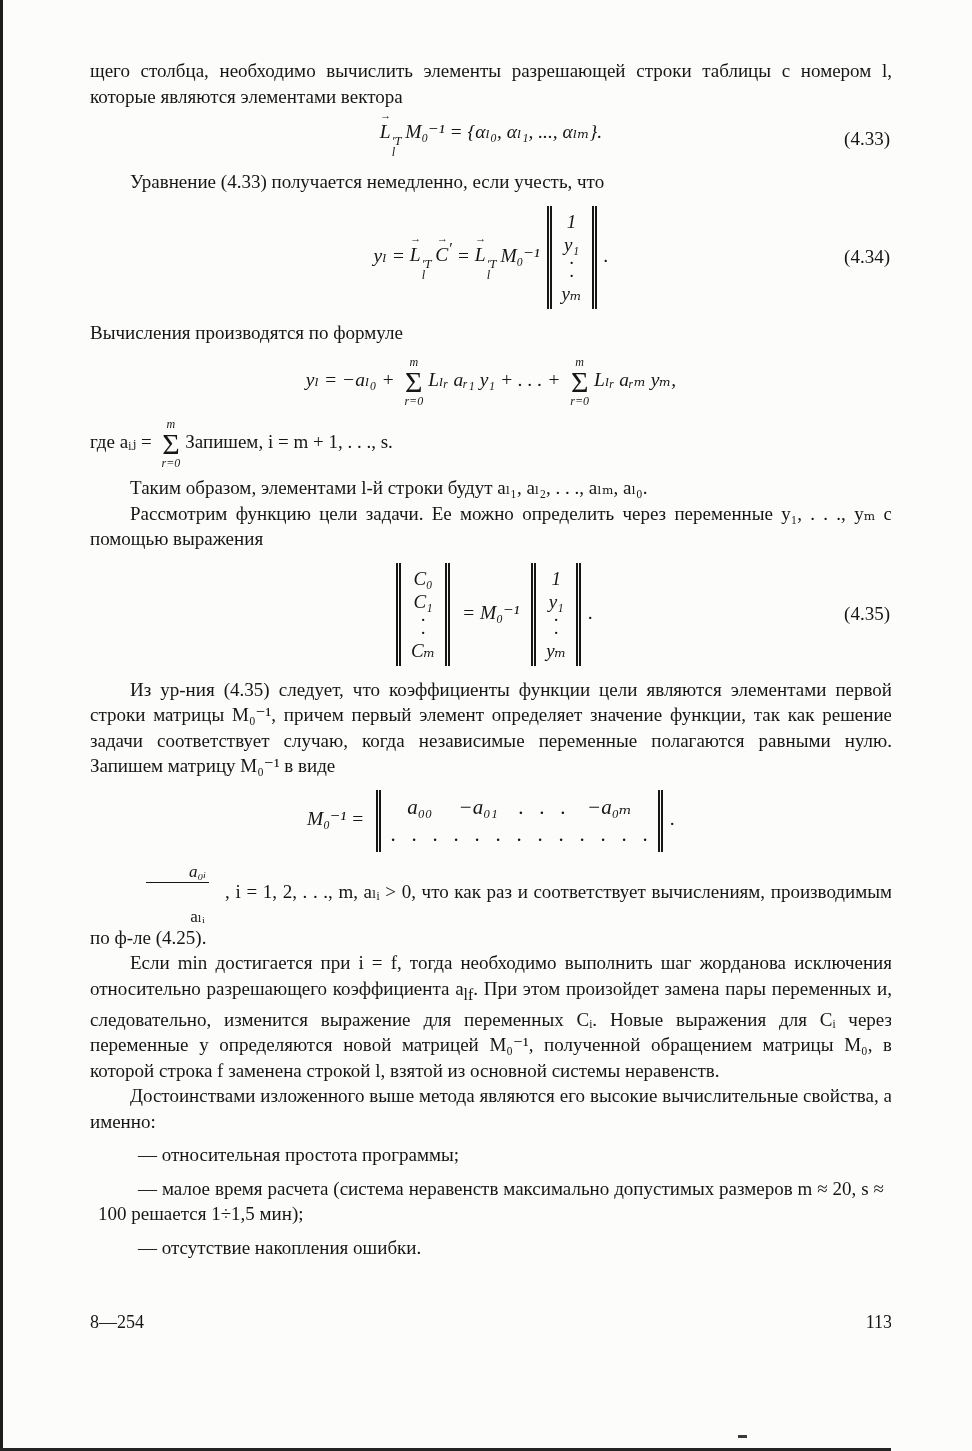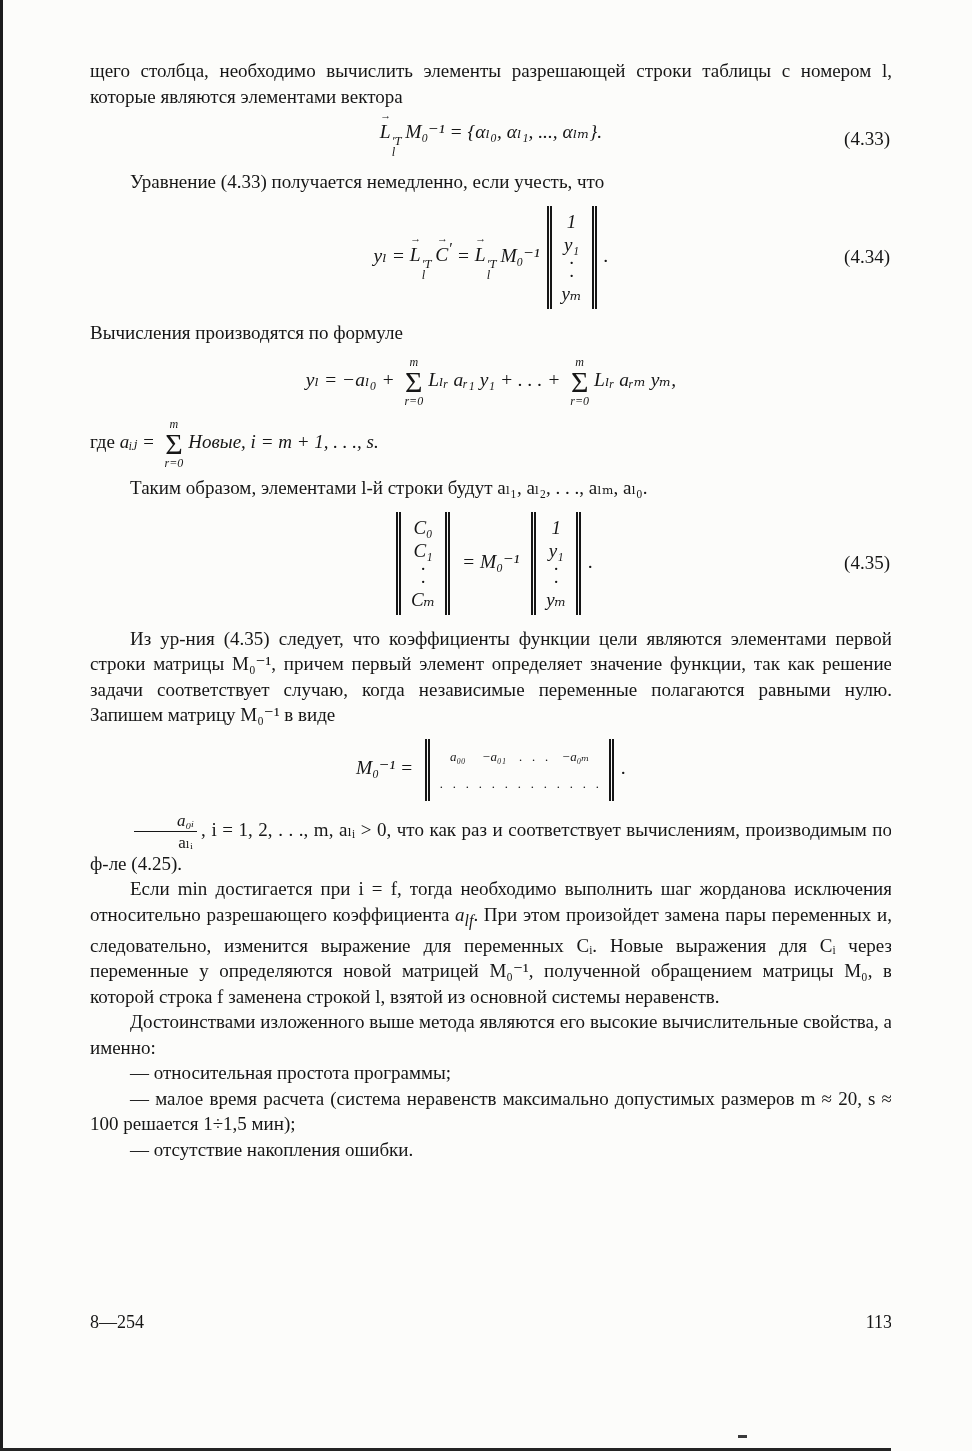--- a/index.html
+++ b/index.html
@@ -12,54 +12,54 @@
   }
   .page{position:relative;width:891px;height:1451px;background:#fcfcfa;overflow:hidden;}
   .edge-left{position:absolute;left:0;top:0;width:3px;height:1451px;background:#1d1d1d;}
   .edge-bottom{position:absolute;left:0;top:1448px;width:972px;height:3px;background:#242424;}
   .tick{position:absolute;left:738px;top:1435px;width:9px;height:3px;background:#3a3a3a;}
 
   .content{position:absolute;left:90px;top:58px;width:802px;}
 
   .para{font-size:19px;line-height:25.5px;text-align:justify;margin:0;}
   .indent{text-indent:40px;}
-  .m{font-style:italic;}
+  .m{}
 
   
   .equation{position:relative;display:block;text-align:center;margin:11px 0;font-size:19.5px;}
   .eq-body{display:inline-block;font-style:italic;}
   .eq-num{position:absolute;right:2px;top:50%;transform:translateY(-50%);font-style:normal;font-size:19px;}
 
   
   .vec{position:relative;display:inline-block;font-style:italic;}
   .vec .arr{position:absolute;left:55%;top:-11px;transform:translateX(-50%);font-size:11px;font-style:normal;line-height:10px;}
 
   
   .ss{display:inline-flex;flex-direction:column;align-items:flex-start;vertical-align:-7px;font-size:12.5px;line-height:11px;margin:0 4px 0 1px;font-style:italic;}
 
   
   .norm{display:inline-flex;flex-direction:column;align-items:center;justify-content:center;
         vertical-align:middle;border-left:5px double #161616;border-right:5px double #161616;
         padding:4px 10px;margin:0 7px;}
   .ent{line-height:23px;font-style:italic;font-size:19px;}
   .ent-dot{line-height:13px;font-style:normal;}
-  .mat-row{white-space:pre;line-height:27px;font-style:italic;font-size:13px;}
+  .mat-row{white-space:pre;line-height:27px;font-style:italic;font-size:21px;}
 
   
   .sum{display:inline-flex;flex-direction:column;align-items:center;vertical-align:middle;margin:0 5px;}
   .sum .lim{font-size:12px;line-height:12px;font-style:italic;}
   .sum .sig{font-size:30px;line-height:27px;font-style:normal;}
 
   
-  .frac{display:inline-flex;flex-direction:column;align-items:center;vertical-align:middle;margin:0 4px;line-height:1;}
+  .frac{display:inline-flex;flex-direction:column;align-items:center;vertical-align:middle;margin:0 16px;line-height:1;gap:23px;}
   .frac .ftop{font-size:17px;font-style:italic;border-bottom:1.6px solid #161616;padding:0 3px 2px;}
   .frac .fbot{font-size:17px;padding-top:2px;}
 
   .where{margin:4px 0 6px;}
-  .list-item{margin:0;}
+  .list-item{margin:8px;}
 
   .footer{position:absolute;left:90px;top:1312px;width:802px;display:flex;justify-content:space-between;font-size:18px;}
 </style>
 </head>
 <body>
 
 <div class="page">
   <div class="edge-left"></div>
   <div class="edge-bottom"></div>
   <div class="tick"></div>
@@ -106,24 +106,25 @@
             <span class="lim">m</span>
             <span class="sig">Σ</span>
             <span class="lim">r=0</span>
           </span><span>Lₗᵣ aᵣₘ yₘ,</span></span>
     </div>
 
     <p class="para where"><span>где  </span><span class="m">aᵢⱼ = </span><span class="sum">
           <span class="lim">m</span>
           <span class="sig">Σ</span>
           <span class="lim">r=0</span>
-        </span><span class="m">Новые,   i = m + 1,  . . .,  s.</span></p>
+        </span><span class="m">Запишем,   i = m + 1,  . . .,  s.</span></p>
 
     <p class="para indent">Таким образом, элементами l-й строки будут aₗ₁, aₗ₂, . . ., aₗₘ, aₗ₀.</p>
 
+    <p class="para indent">Рассмотрим функцию цели задачи. Ее можно определить через переменные y₁, . . ., yₘ с помощью выражения</p>
 
     <div class="equation">
       <span class="eq-body"><span class="norm">
             <span class="ent">C₀</span>
             <span class="ent">C₁</span>
             <span class="ent ent-dot">·</span>
             <span class="ent ent-dot">·</span>
             <span class="ent">Cₘ</span>
           </span><span> = M₀⁻¹ </span><span class="norm">
             <span class="ent">1</span>

